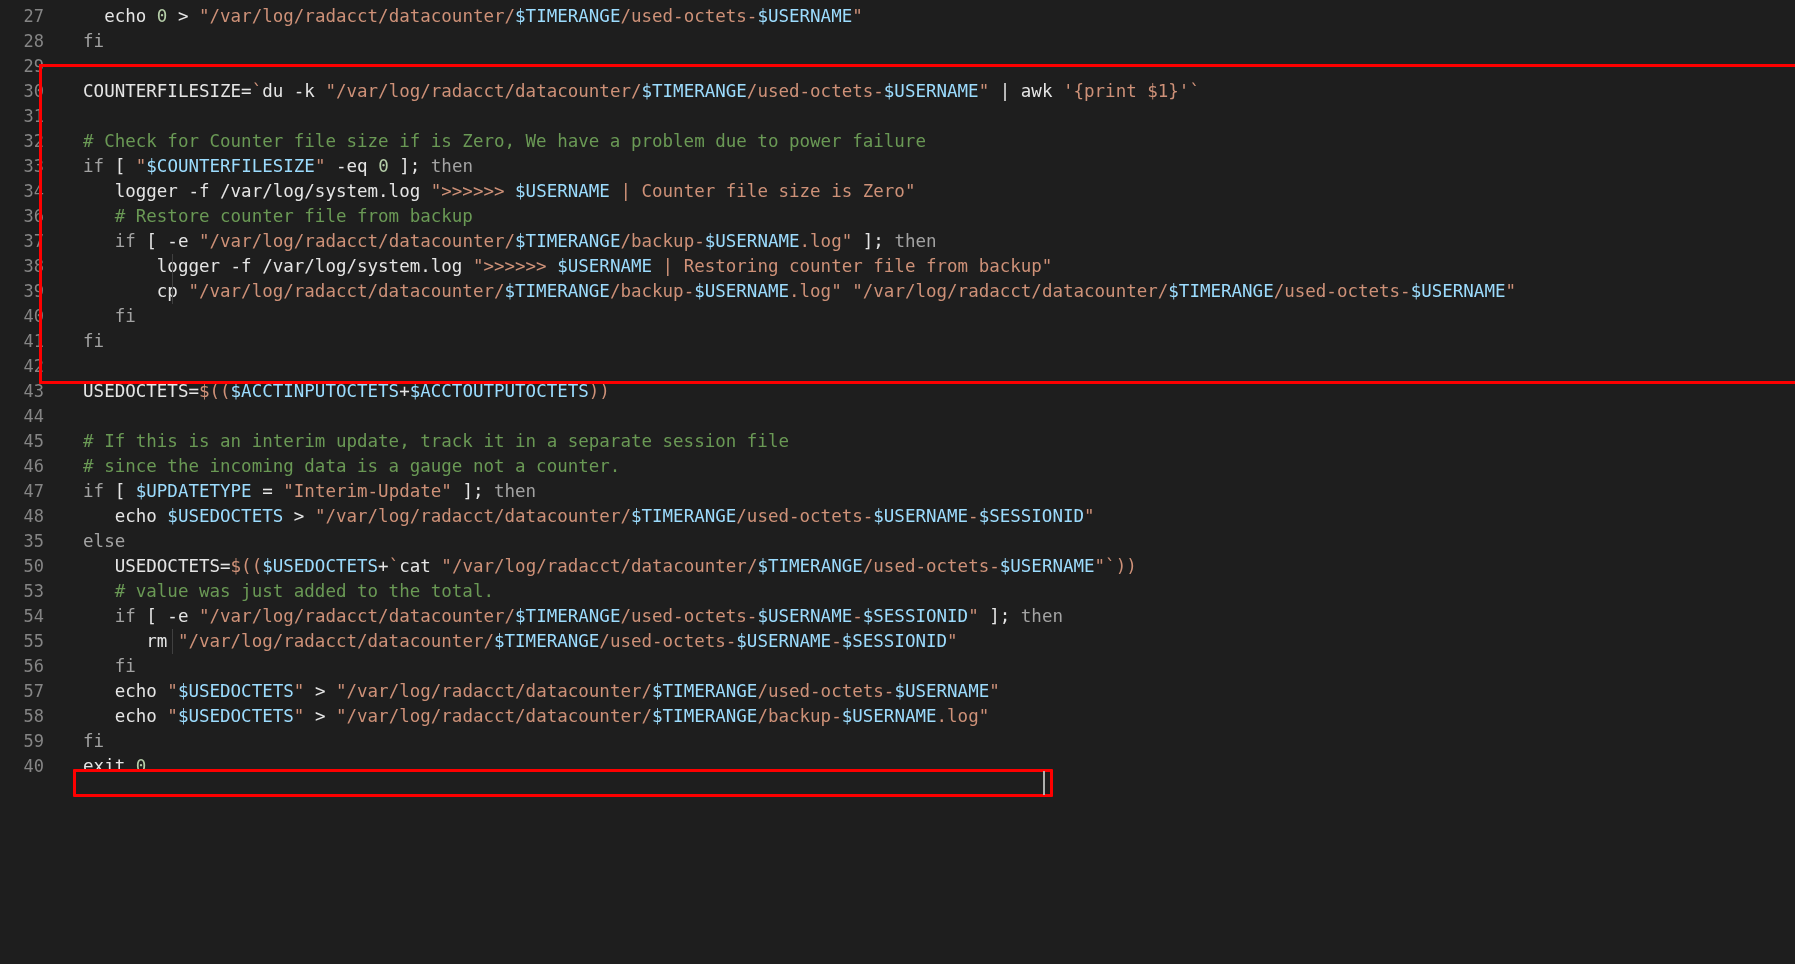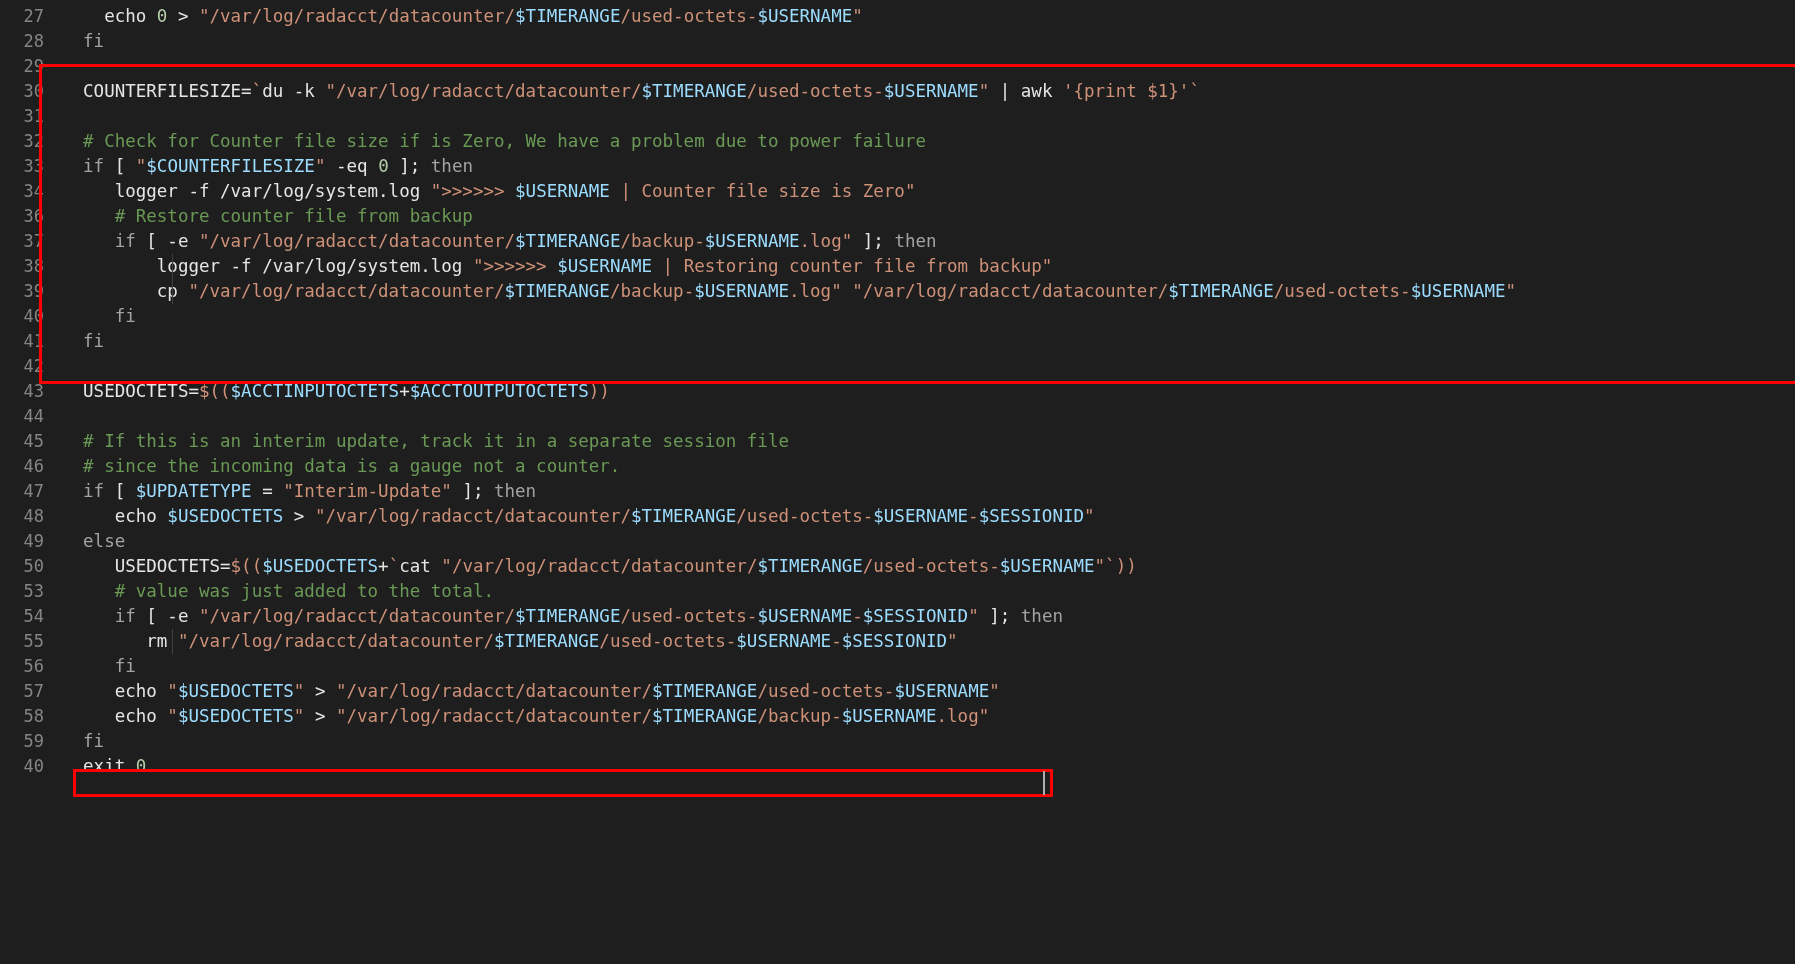--- a/index.html
+++ b/index.html
@@ -114,21 +114,21 @@
       <div class="row"><div class="gutter">39</div><div class="code"><span class="ind" style="left: 128px;"></span><span class="plain">         cp </span><span class="str">"/var/log/radacct/datacounter/</span><span class="var">$TIMERANGE</span><span class="str">/backup-</span><span class="var">$USERNAME</span><span class="str">.log"</span><span class="plain"> </span><span class="str">"/var/log/radacct/datacounter/</span><span class="var">$TIMERANGE</span><span class="str">/used-octets-</span><span class="var">$USERNAME</span><span class="str">"</span></div></div>
       <div class="row"><div class="gutter">40</div><div class="code"><span class="kw">     fi</span></div></div>
       <div class="row"><div class="gutter">41</div><div class="code"><span class="kw">  fi</span></div></div>
       <div class="row"><div class="gutter">42</div><div class="code"><span class="plain"></span></div></div>
       <div class="row"><div class="gutter">43</div><div class="code"><span class="plain">  USEDOCTETS=</span><span class="str">$((</span><span class="var">$ACCTINPUTOCTETS</span><span class="plain">+</span><span class="var">$ACCTOUTPUTOCTETS</span><span class="str">))</span></div></div>
       <div class="row"><div class="gutter">44</div><div class="code"><span class="plain"></span></div></div>
       <div class="row"><div class="gutter">45</div><div class="code"><span class="cmt">  # If this is an interim update, track it in a separate session file</span></div></div>
       <div class="row"><div class="gutter">46</div><div class="code"><span class="cmt">  # since the incoming data is a gauge not a counter.</span></div></div>
       <div class="row"><div class="gutter">47</div><div class="code"><span class="kw">  if</span><span class="plain"> [ </span><span class="var">$UPDATETYPE</span><span class="plain"> = </span><span class="str">"Interim-Update"</span><span class="plain"> ]; </span><span class="kw">then</span></div></div>
       <div class="row"><div class="gutter">48</div><div class="code"><span class="plain">     echo </span><span class="var">$USEDOCTETS</span><span class="plain"> &gt; </span><span class="str">"/var/log/radacct/datacounter/</span><span class="var">$TIMERANGE</span><span class="str">/used-octets-</span><span class="var">$USERNAME</span><span class="str">-</span><span class="var">$SESSIONID</span><span class="str">"</span></div></div>
-      <div class="row"><div class="gutter">49</div><div class="code"><span class="kw">  else</span></div></div>
+      <div class="row"><div class="gutter">35</div><div class="code"><span class="kw">  else</span></div></div>
       <div class="row"><div class="gutter">50</div><div class="code"><span class="plain">     USEDOCTETS=</span><span class="str">$((</span><span class="var">$USEDOCTETS</span><span class="plain">+</span><span class="str">`</span><span class="plain">cat </span><span class="str">"/var/log/radacct/datacounter/</span><span class="var">$TIMERANGE</span><span class="str">/used-octets-</span><span class="var">$USERNAME</span><span class="str">"`))</span></div></div>
       <div class="row"><div class="gutter">53</div><div class="code"><span class="cmt">     # value was just added to the total.</span></div></div>
       <div class="row"><div class="gutter">54</div><div class="code"><span class="kw">     if</span><span class="plain"> [ -e </span><span class="str">"/var/log/radacct/datacounter/</span><span class="var">$TIMERANGE</span><span class="str">/used-octets-</span><span class="var">$USERNAME</span><span class="str">-</span><span class="var">$SESSIONID</span><span class="str">"</span><span class="plain"> ]; </span><span class="kw">then</span></div></div>
       <div class="row"><div class="gutter">55</div><div class="code"><span class="ind" style="left: 128px;"></span><span class="plain">        rm </span><span class="str">"/var/log/radacct/datacounter/</span><span class="var">$TIMERANGE</span><span class="str">/used-octets-</span><span class="var">$USERNAME</span><span class="str">-</span><span class="var">$SESSIONID</span><span class="str">"</span></div></div>
       <div class="row"><div class="gutter">56</div><div class="code"><span class="kw">     fi</span></div></div>
       <div class="row"><div class="gutter">57</div><div class="code"><span class="plain">     echo </span><span class="str">"</span><span class="var">$USEDOCTETS</span><span class="str">"</span><span class="plain"> &gt; </span><span class="str">"/var/log/radacct/datacounter/</span><span class="var">$TIMERANGE</span><span class="str">/used-octets-</span><span class="var">$USERNAME</span><span class="str">"</span></div></div>
       <div class="row"><div class="gutter">58</div><div class="code"><span class="plain">     echo </span><span class="str">"</span><span class="var">$USEDOCTETS</span><span class="str">"</span><span class="plain"> &gt; </span><span class="str">"/var/log/radacct/datacounter/</span><span class="var">$TIMERANGE</span><span class="str">/backup-</span><span class="var">$USERNAME</span><span class="str">.log"</span></div></div>
       <div class="row"><div class="gutter">59</div><div class="code"><span class="kw">  fi</span></div></div>
       <div class="row"><div class="gutter">40</div><div class="code"><span class="plain">  exit </span><span class="num">0</span></div></div>
     </div>

